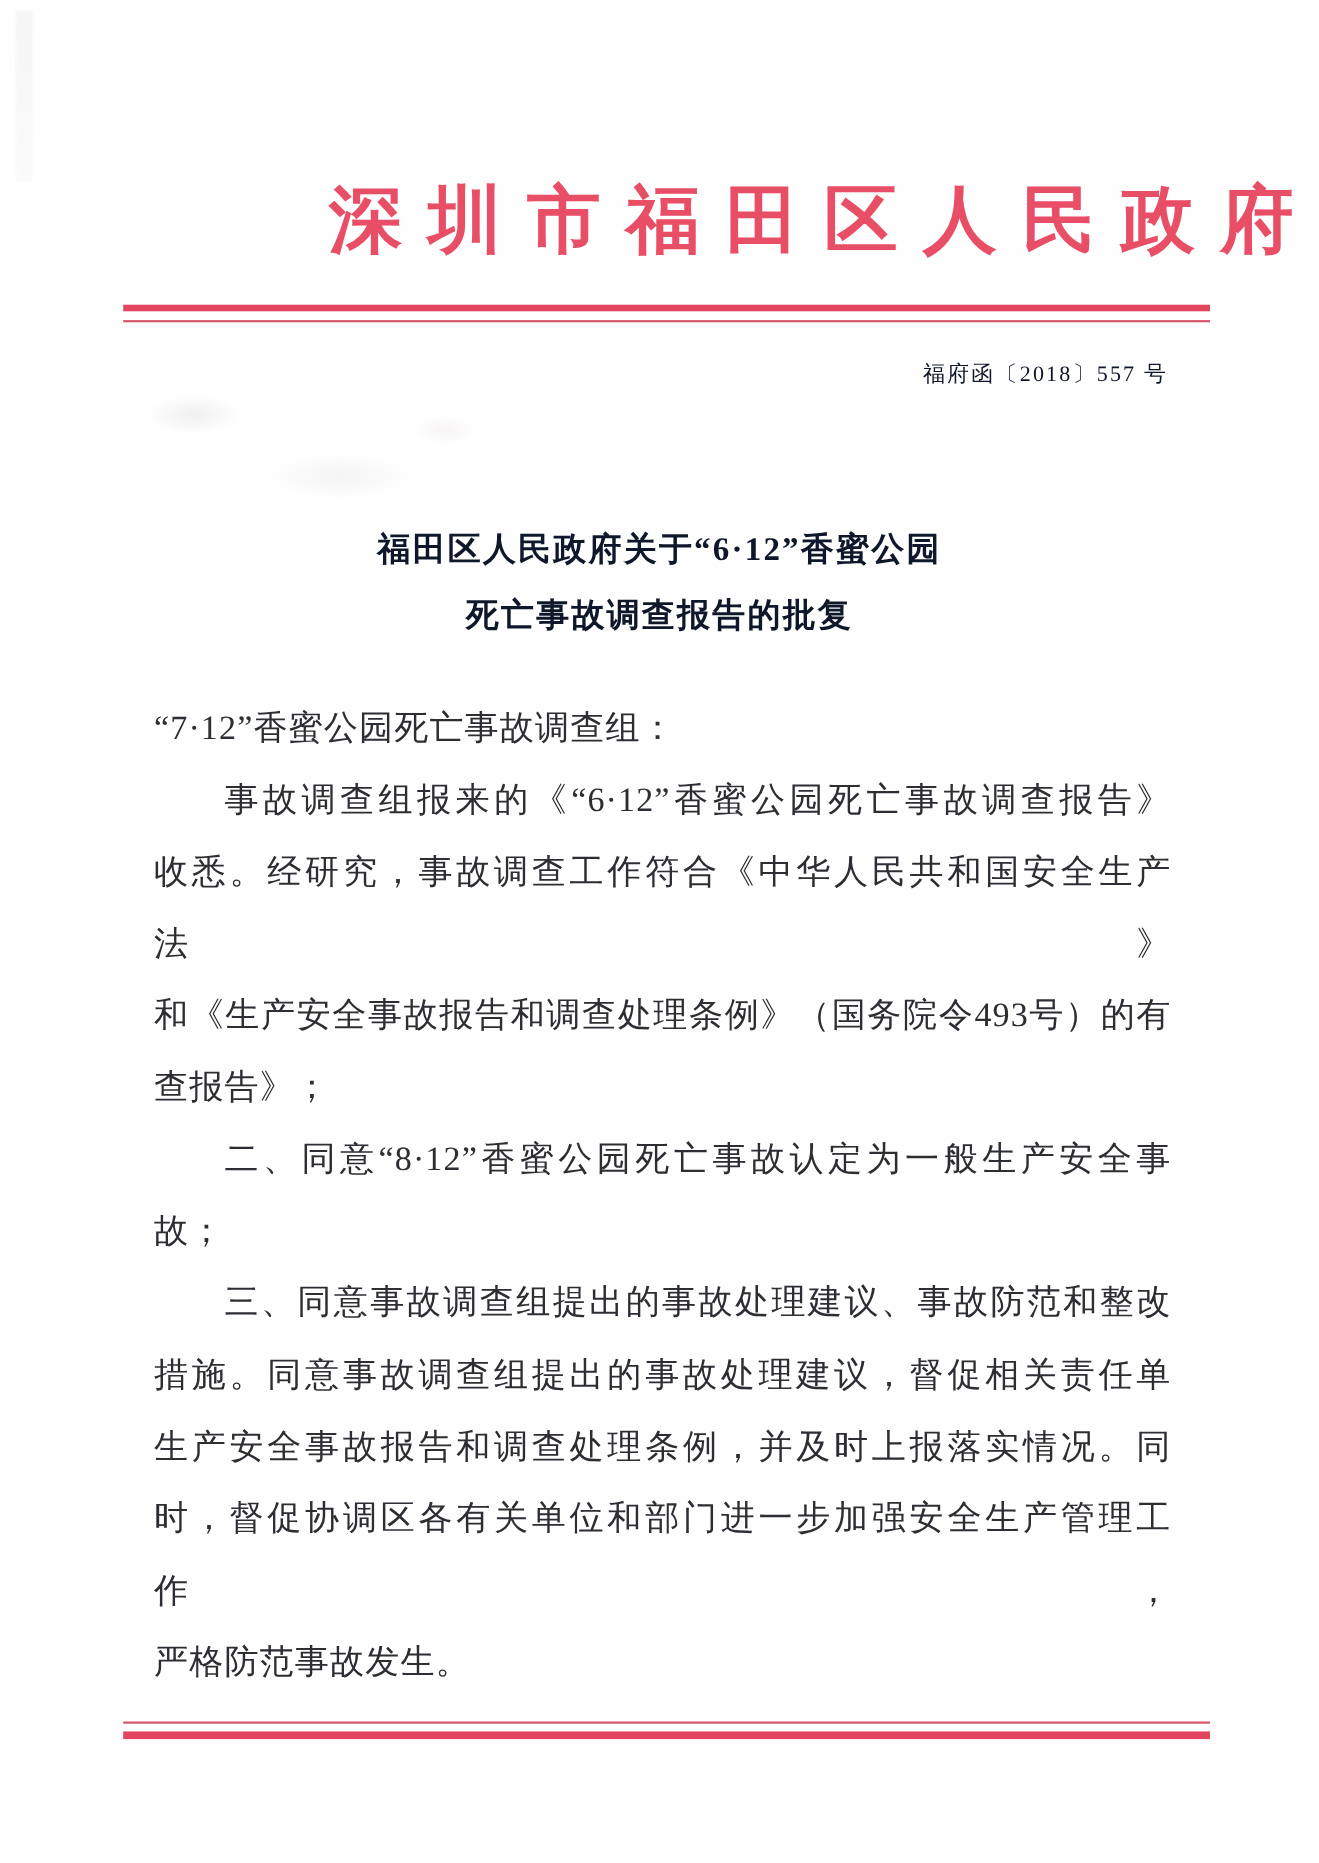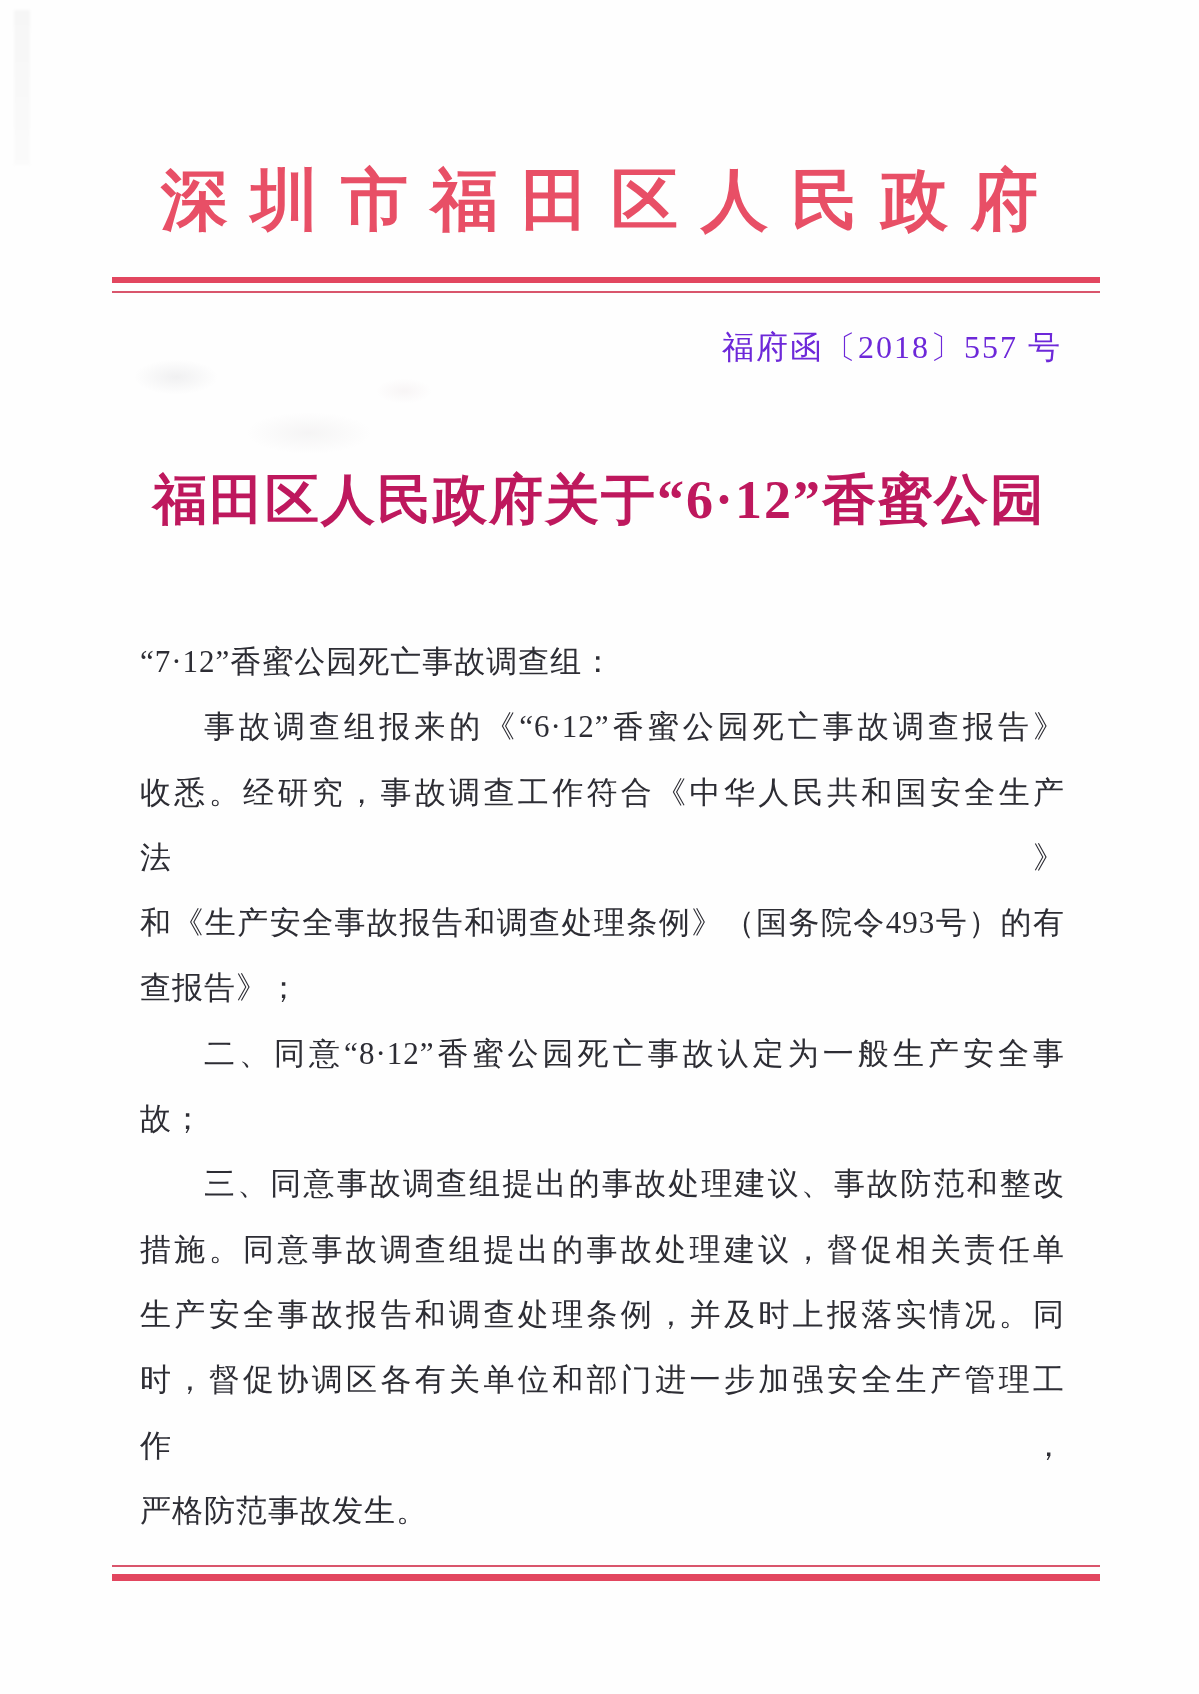--- a/index.html
+++ b/index.html
@@ -27,51 +27,51 @@
     width: 380px; height: 140px;
     background:
       radial-gradient(ellipse 60px 25px at 20% 30%, rgba(120,120,130,0.10), transparent 70%),
       radial-gradient(ellipse 90px 30px at 55% 70%, rgba(130,120,125,0.07), transparent 70%),
       radial-gradient(ellipse 40px 18px at 80% 40%, rgba(150,100,110,0.06), transparent 70%);
   }
   .letterhead {
     position: absolute;
     top: 155px; left: 0;
     width: 100%;
-    text-align: center;
+    text-align: right;
     font-size: 67px;
     font-weight: 700;
     color: #e84f66;
     letter-spacing: 23px;
     text-indent: 23px;
     white-space: nowrap;
   }
   .rule { position: absolute; left: 112px; width: 988px; }
   .rule-top-thick    { top: 277px; height: 6px; background: #e2465f; }
   .rule-top-thin     { top: 291px; height: 2px; background: #d9556c; }
   .rule-bottom-thin  { top: 1565px; height: 2px; background: #d9556c; }
   .rule-bottom-thick { top: 1574px; height: 7px; background: #e2465f; }
   .doc-number {
     position: absolute;
     top: 326px; left: 0;
     width: 1062px;
     text-align: right;
-    font-size: 32px;
+    font-size: 20px;
     letter-spacing: 2px;
-    color: #6d28d9;
+    color: #0f172a;
     white-space: nowrap;
   }
   .doc-title {
     position: absolute;
     top: 470px; left: 0;
     width: 100%;
     text-align: center;
-    font-size: 54px;
+    font-size: 30px;
     font-weight: 700;
-    color: #be185d;
+    color: #0f172a;
     line-height: 60px;
     letter-spacing: 2px;
     font-family: Liberation Serif, serif;
   }
   .body-text {
     position: absolute;
     top: 629px; left: 140px;
     width: 925px;
     font-size: 31px;
     color: #2d2d34;
@@ -97,20 +97,21 @@
 
   <div class="letterhead">深圳市福田区人民政府</div>
 
   <div class="rule rule-top-thick"></div>
   <div class="rule rule-top-thin"></div>
 
   <div class="doc-number">福府函〔2018〕557 号</div>
 
   <div class="doc-title">
     <div>福田区人民政府关于“6·12”香蜜公园</div>
+    <div>死亡事故调查报告的批复</div>
   </div>
 
   <div class="body-text" id="body-lines">
       <div class="body-line">“7·12”香蜜公园死亡事故调查组：</div>
       <div class="body-line fill indent">事故调查组报来的《“6·12”香蜜公园死亡事故调查报告》</div>
       <div class="body-line fill">收悉。经研究，事故调查工作符合《中华人民共和国安全生产法》</div>
       <div class="body-line fill">和《生产安全事故报告和调查处理条例》（国务院令493号）的有</div>
       <div class="body-line">查报告》；</div>
       <div class="body-line fill indent">二、同意“8·12”香蜜公园死亡事故认定为一般生产安全事</div>
       <div class="body-line">故；</div>

